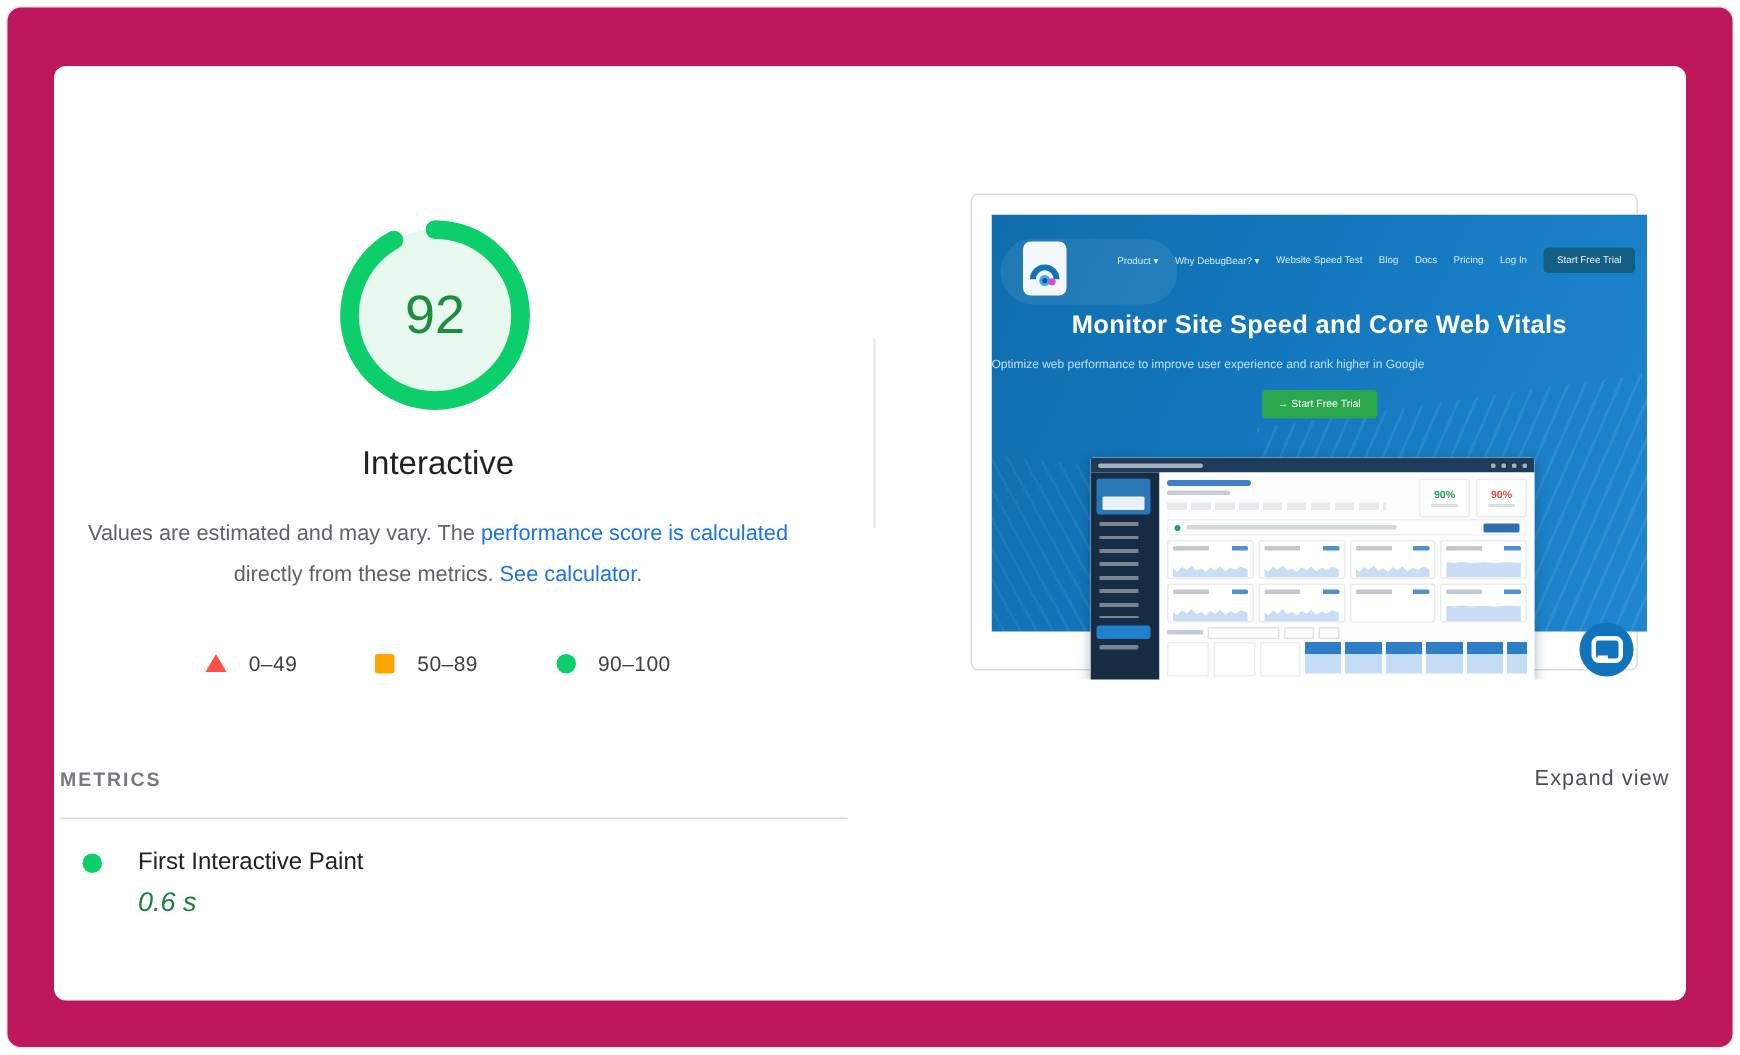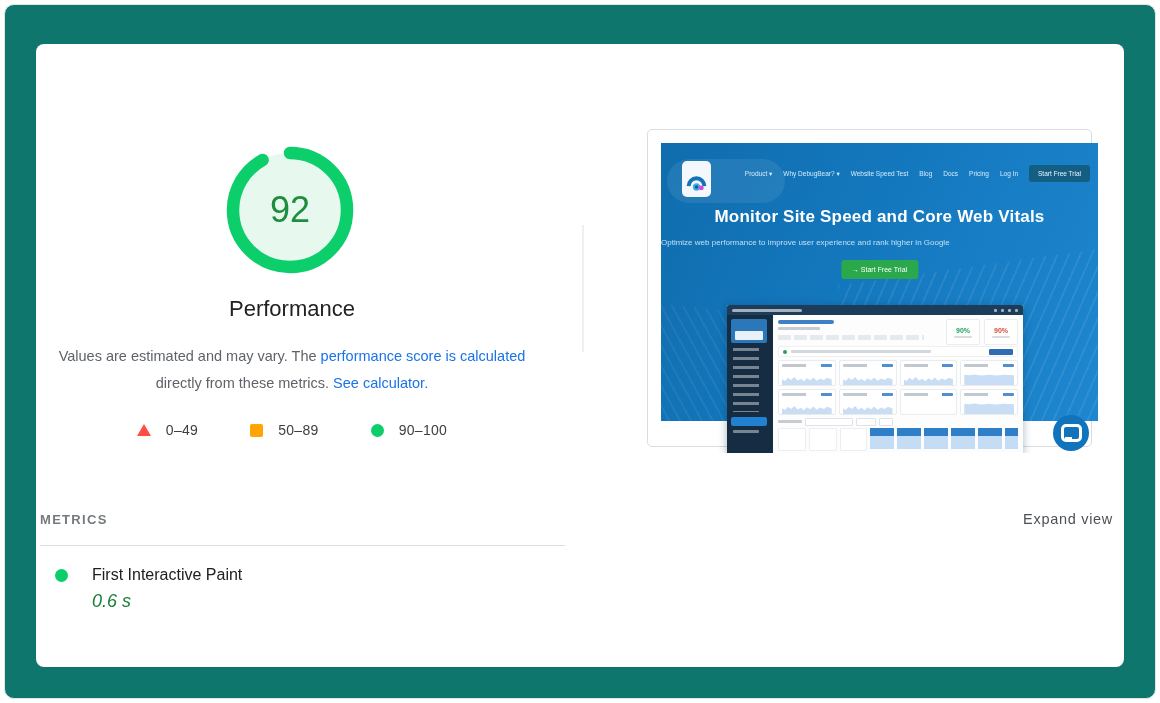--- a/index.html
+++ b/index.html
@@ -1,38 +1,38 @@
 <!DOCTYPE html>
 <html><head>
 <meta charset="utf-8">
 <style>
   html,body{margin:0;padding:0;background:#fff;width:1160px;height:703px;
     font-family:"Liberation Sans",sans-serif;-webkit-font-smoothing:antialiased;}
   .frame{position:absolute;left:4px;top:4px;width:1150px;height:693px;
-    background:#0f766e;border:1px solid #e2e5e2;border-radius:10px;}
+    background:#be185d;border:1px solid #e2e5e2;border-radius:10px;}
   .card{position:absolute;left:31px;top:39px;width:1088px;height:623px;
     background:#fff;border-radius:8px;box-shadow:0 1px 2px rgba(0,0,0,0.03);}
 
   
   .gauge-wrap{position:absolute;left:189px;top:101px;width:130px;height:130px;}
   .gauge-wrap svg{position:absolute;left:0;top:0;}
   .score-num{position:absolute;left:0;top:0;width:130px;height:130px;
     display:flex;align-items:center;justify-content:center;
     font-size:36px;color:#1e8e3e;}
   .perf-title{position:absolute;left:0;top:252px;width:512px;text-align:center;
     font-size:22px;font-weight:500;color:#212121;}
   .desc{position:absolute;left:16px;top:299px;width:480px;text-align:center;
     font-size:14.5px;line-height:27px;color:#5f6368;}
   .desc a{color:#1a73e8;text-decoration:none;cursor:pointer;}
 
   
   .legend{position:absolute;left:0;top:378px;width:512px;display:flex;
     justify-content:center;align-items:center;gap:52px;}
   .legend-item{display:flex;align-items:center;gap:15px;font-size:14px;
-    color:#3c4043;letter-spacing:0.3px;}
+    color:#3c4043;letter-spacing:0.3px;margin-top:12px;}
   .tri{width:0;height:0;border-left:7px solid transparent;border-right:7px solid transparent;
     border-bottom:12px solid #ff4e42;}
   .sq{width:13px;height:13px;background:#ffa400;border-radius:2px;}
   .cir{width:13px;height:13px;background:#0cce6b;border-radius:50%;}
 
   .vdivider{position:absolute;left:546px;top:181px;height:127px;width:0;
     border-left:2px solid #efefef;}
 
   
   .metrics-title{position:absolute;left:4px;top:468px;font-size:13px;font-weight:700;
@@ -152,21 +152,21 @@
   <div class="card">
 
     <div class="gauge-wrap">
       <svg width="130" height="130" viewBox="0 0 130 130">
         <circle cx="65" cy="65" r="57" fill="#e7f8ee"></circle>
         <circle cx="65" cy="65" r="57" fill="none" stroke="#0cce6b" stroke-width="12.5" pathLength="100" stroke-dasharray="92 8" stroke-linecap="round" transform="rotate(-90 65 65)"></circle>
       </svg>
       <div class="score-num">92</div>
     </div>
 
-    <div class="perf-title">Performance</div>
+    <div class="perf-title">Interactive</div>
 
     <div class="desc"><span>Values are estimated and may vary. The </span><a>performance score is calculated</a><span> directly from these metrics. </span><a>See calculator.</a></div>
 
     <div class="legend">
       <div class="legend-item">
         <span class="tri"></span>
         <span>0–49</span>
       </div>
       <div class="legend-item">
         <span class="sq"></span>

